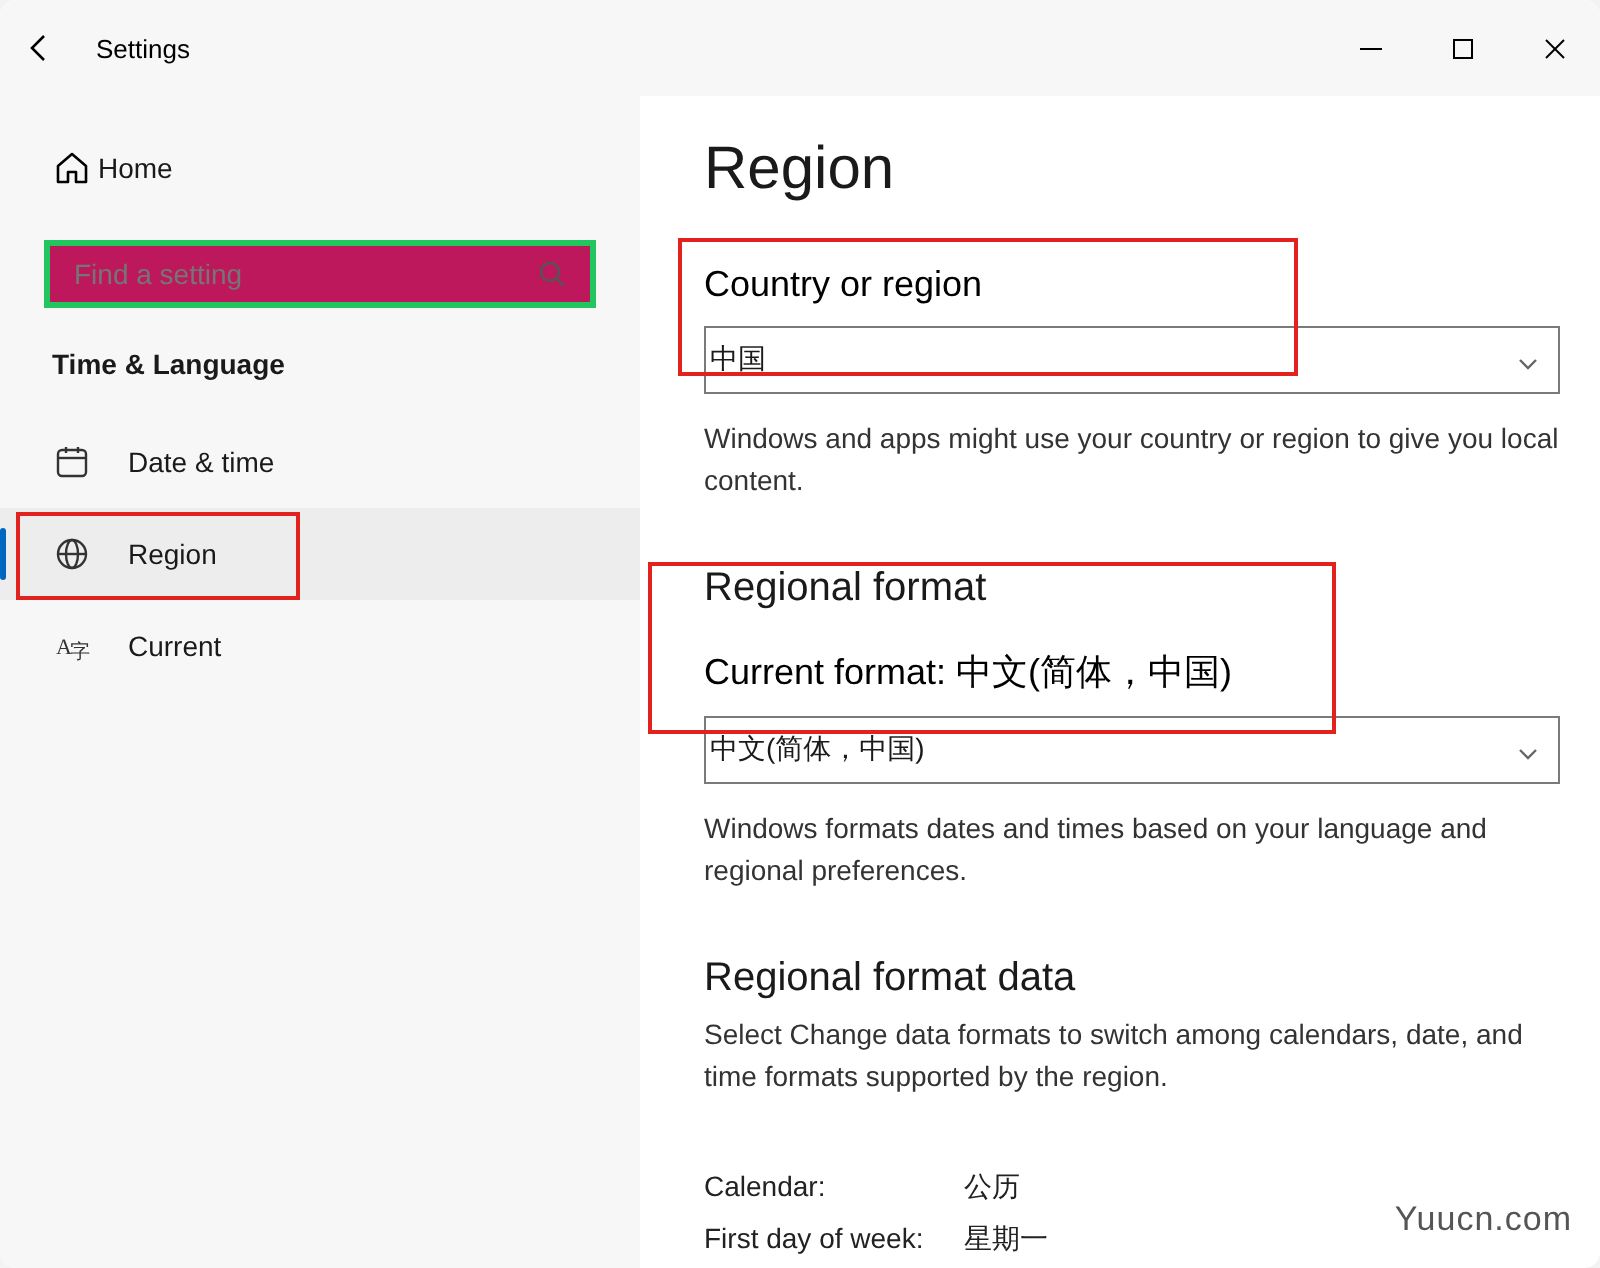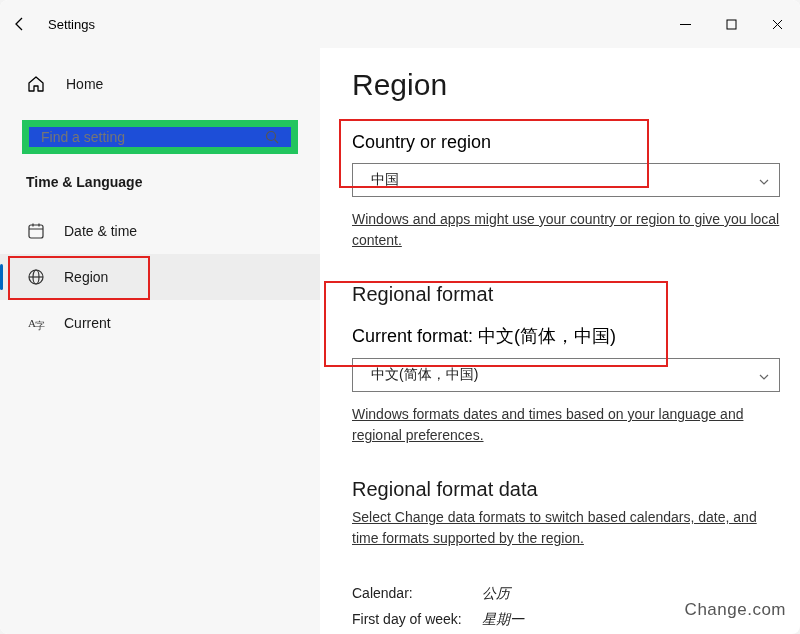--- a/index.html
+++ b/index.html
@@ -64,33 +64,33 @@
       width: 320px;
       background: #f7f7f7;
       padding: 12px 0;
       display: flex;
       flex-direction: column;
     }
     .home-row {
       display: flex;
       align-items: center;
       padding: 14px 26px;
-      gap: 20px;
+      gap: 3px;
       cursor: pointer;
     }
     .home-row .icon { width: 20px; height: 20px; }
     .home-row span { font-size: 14px; }
     .search-wrap {
       padding: 12px 22px 20px;
     }
     .search-box {
       display: flex;
       align-items: center;
-      border: 7px solid #22c55e;
-      background: #1d4ed8;
+      border: 3px solid #22c55e;
+      background: #be185d;
       height: 34px;
       padding: 0 12px;
     }
     .search-box input {
       flex: 1;
       border: none;
       outline: none;
       font-size: 14px;
       background: transparent;
     }
@@ -136,52 +136,51 @@
     .section-label {
       font-size: 18px;
       margin-bottom: 10px;
       color: #000;
     }
     .dropdown {
       border: 1px solid #7a7a7a;
       height: 34px;
       display: flex;
       align-items: center;
-      padding: 0 18px;
+      padding: 0 2px;
       background: #fff;
       cursor: pointer;
       margin-bottom: 12px;
       position: relative;
     }
     .dropdown span { font-size: 14px; }
     .dropdown .chev {
       position: absolute;
       right: 10px;
       color: #666;
     }
     .helper {
       font-size: 14px;
       color: #333;
       margin-bottom: 32px;
       line-height: 1.5;
-      text-decoration: underline;
     }
     h2.subheading {
       font-size: 20px;
       font-weight: 400;
       margin-bottom: 18px;
     }
     h2.subheading.tight { margin-bottom: 6px; }
     .format-data-row {
       display: flex;
       font-size: 14px;
       padding: 4px 0;
     }
     .format-data-row .k { width: 130px; color: #222; }
-    .format-data-row .v { color: #222; font-style: italic; }
+    .format-data-row .v { color: #222; }
     
     .highlight-box {
       position: absolute;
       border: 2px solid #e2221f;
       pointer-events: none;
     }
     .hb1 { left: 339px; top: 119px; width: 310px; height: 69px; }
     .hb2 { left: 8px; top: 256px; width: 142px; height: 44px; }
     .hb3 { left: 324px; top: 281px; width: 344px; height: 86px; }
     .watermark {
@@ -304,21 +303,21 @@
         <span>中文(简体，中国)</span>
         <span class="chev">
           <svg viewBox="0 0 10 6" width="10" height="6">
               <path d="M1 1 L5 5 L9 1" stroke="#666" stroke-width="1.2" fill="none"></path>
             </svg>
         </span>
       </div>
       <div class="helper">Windows formats dates and times based on your language and regional preferences.</div>
 
       <h2 class="subheading tight">Regional format data</h2>
-      <div class="helper">Select Change data formats to switch based calendars, date, and time formats supported by the region.</div>
+      <div class="helper">Select Change data formats to switch among calendars, date, and time formats supported by the region.</div>
 
       <div class="format-data-row">
         <div class="k">Calendar:</div>
         <div class="v">公历</div>
       </div>
       <div class="format-data-row">
         <div class="k">First day of week:</div>
         <div class="v">星期一</div>
       </div>
       <div class="format-data-row">
@@ -327,13 +326,13 @@
       </div>
 
     </div>
   </div>
 </div>
 
 <div class="highlight-box hb1"></div>
 <div class="highlight-box hb2"></div>
 <div class="highlight-box hb3"></div>
 
-<div class="watermark">Change.com</div>
+<div class="watermark">Yuucn.com</div>
 
 </body></html>

